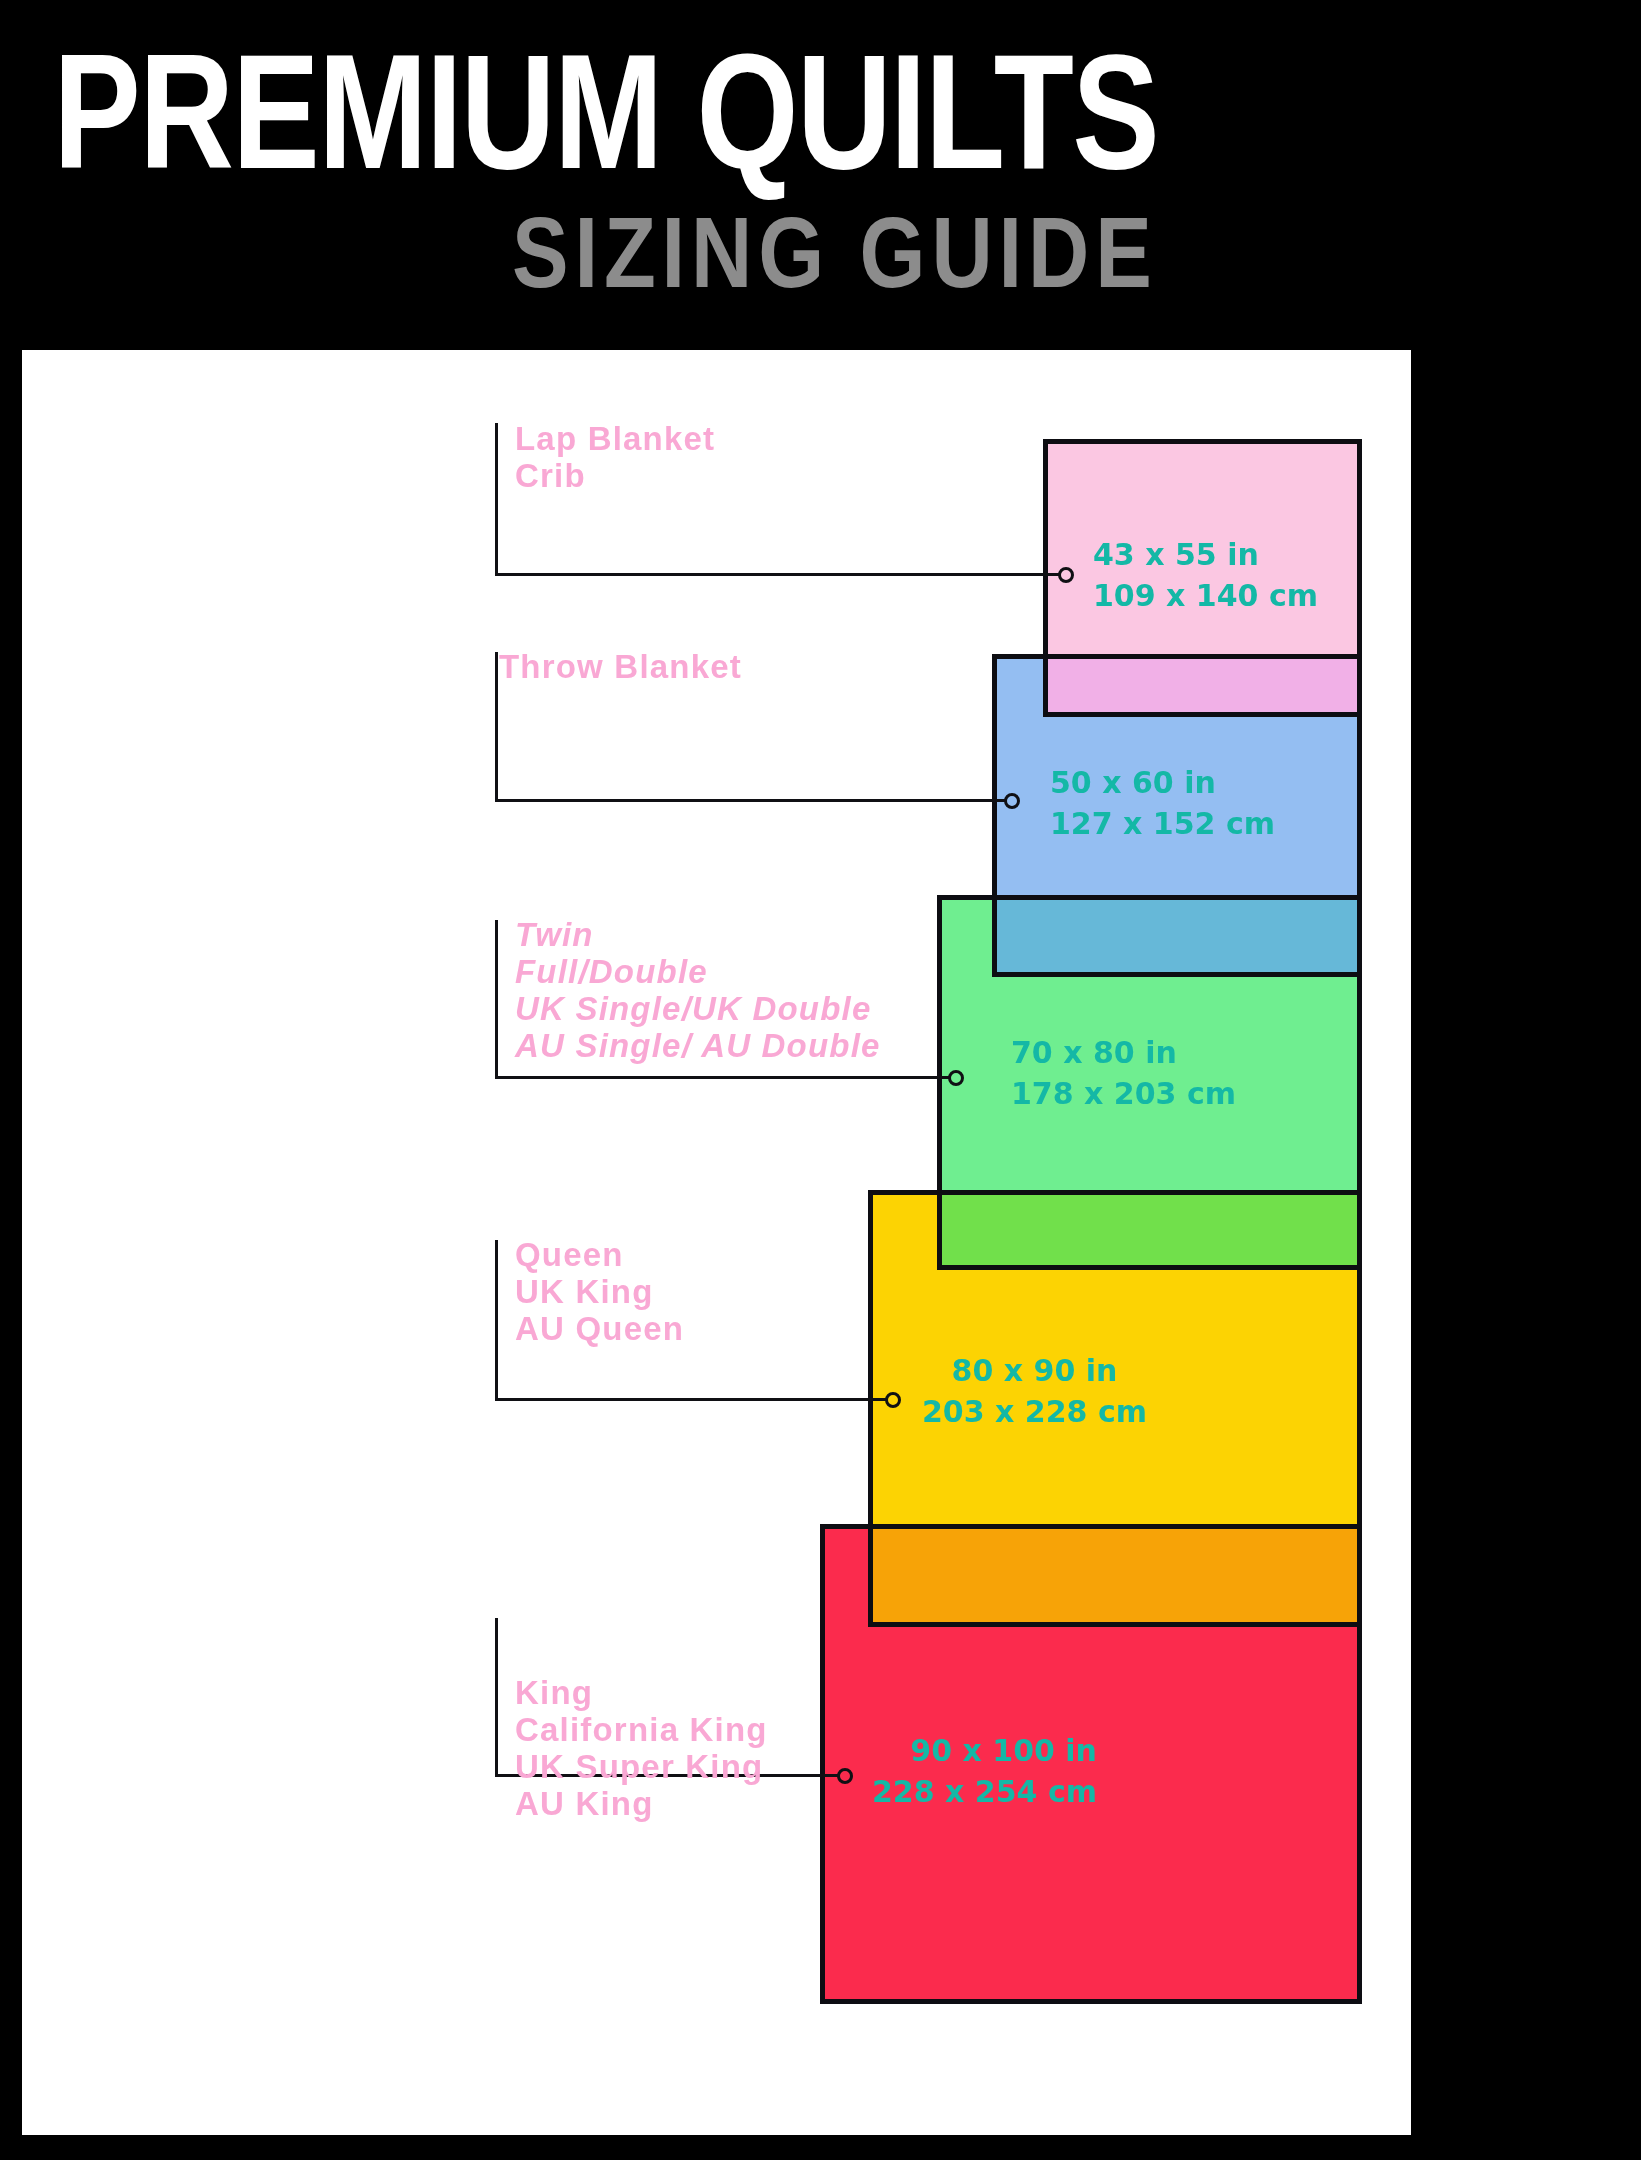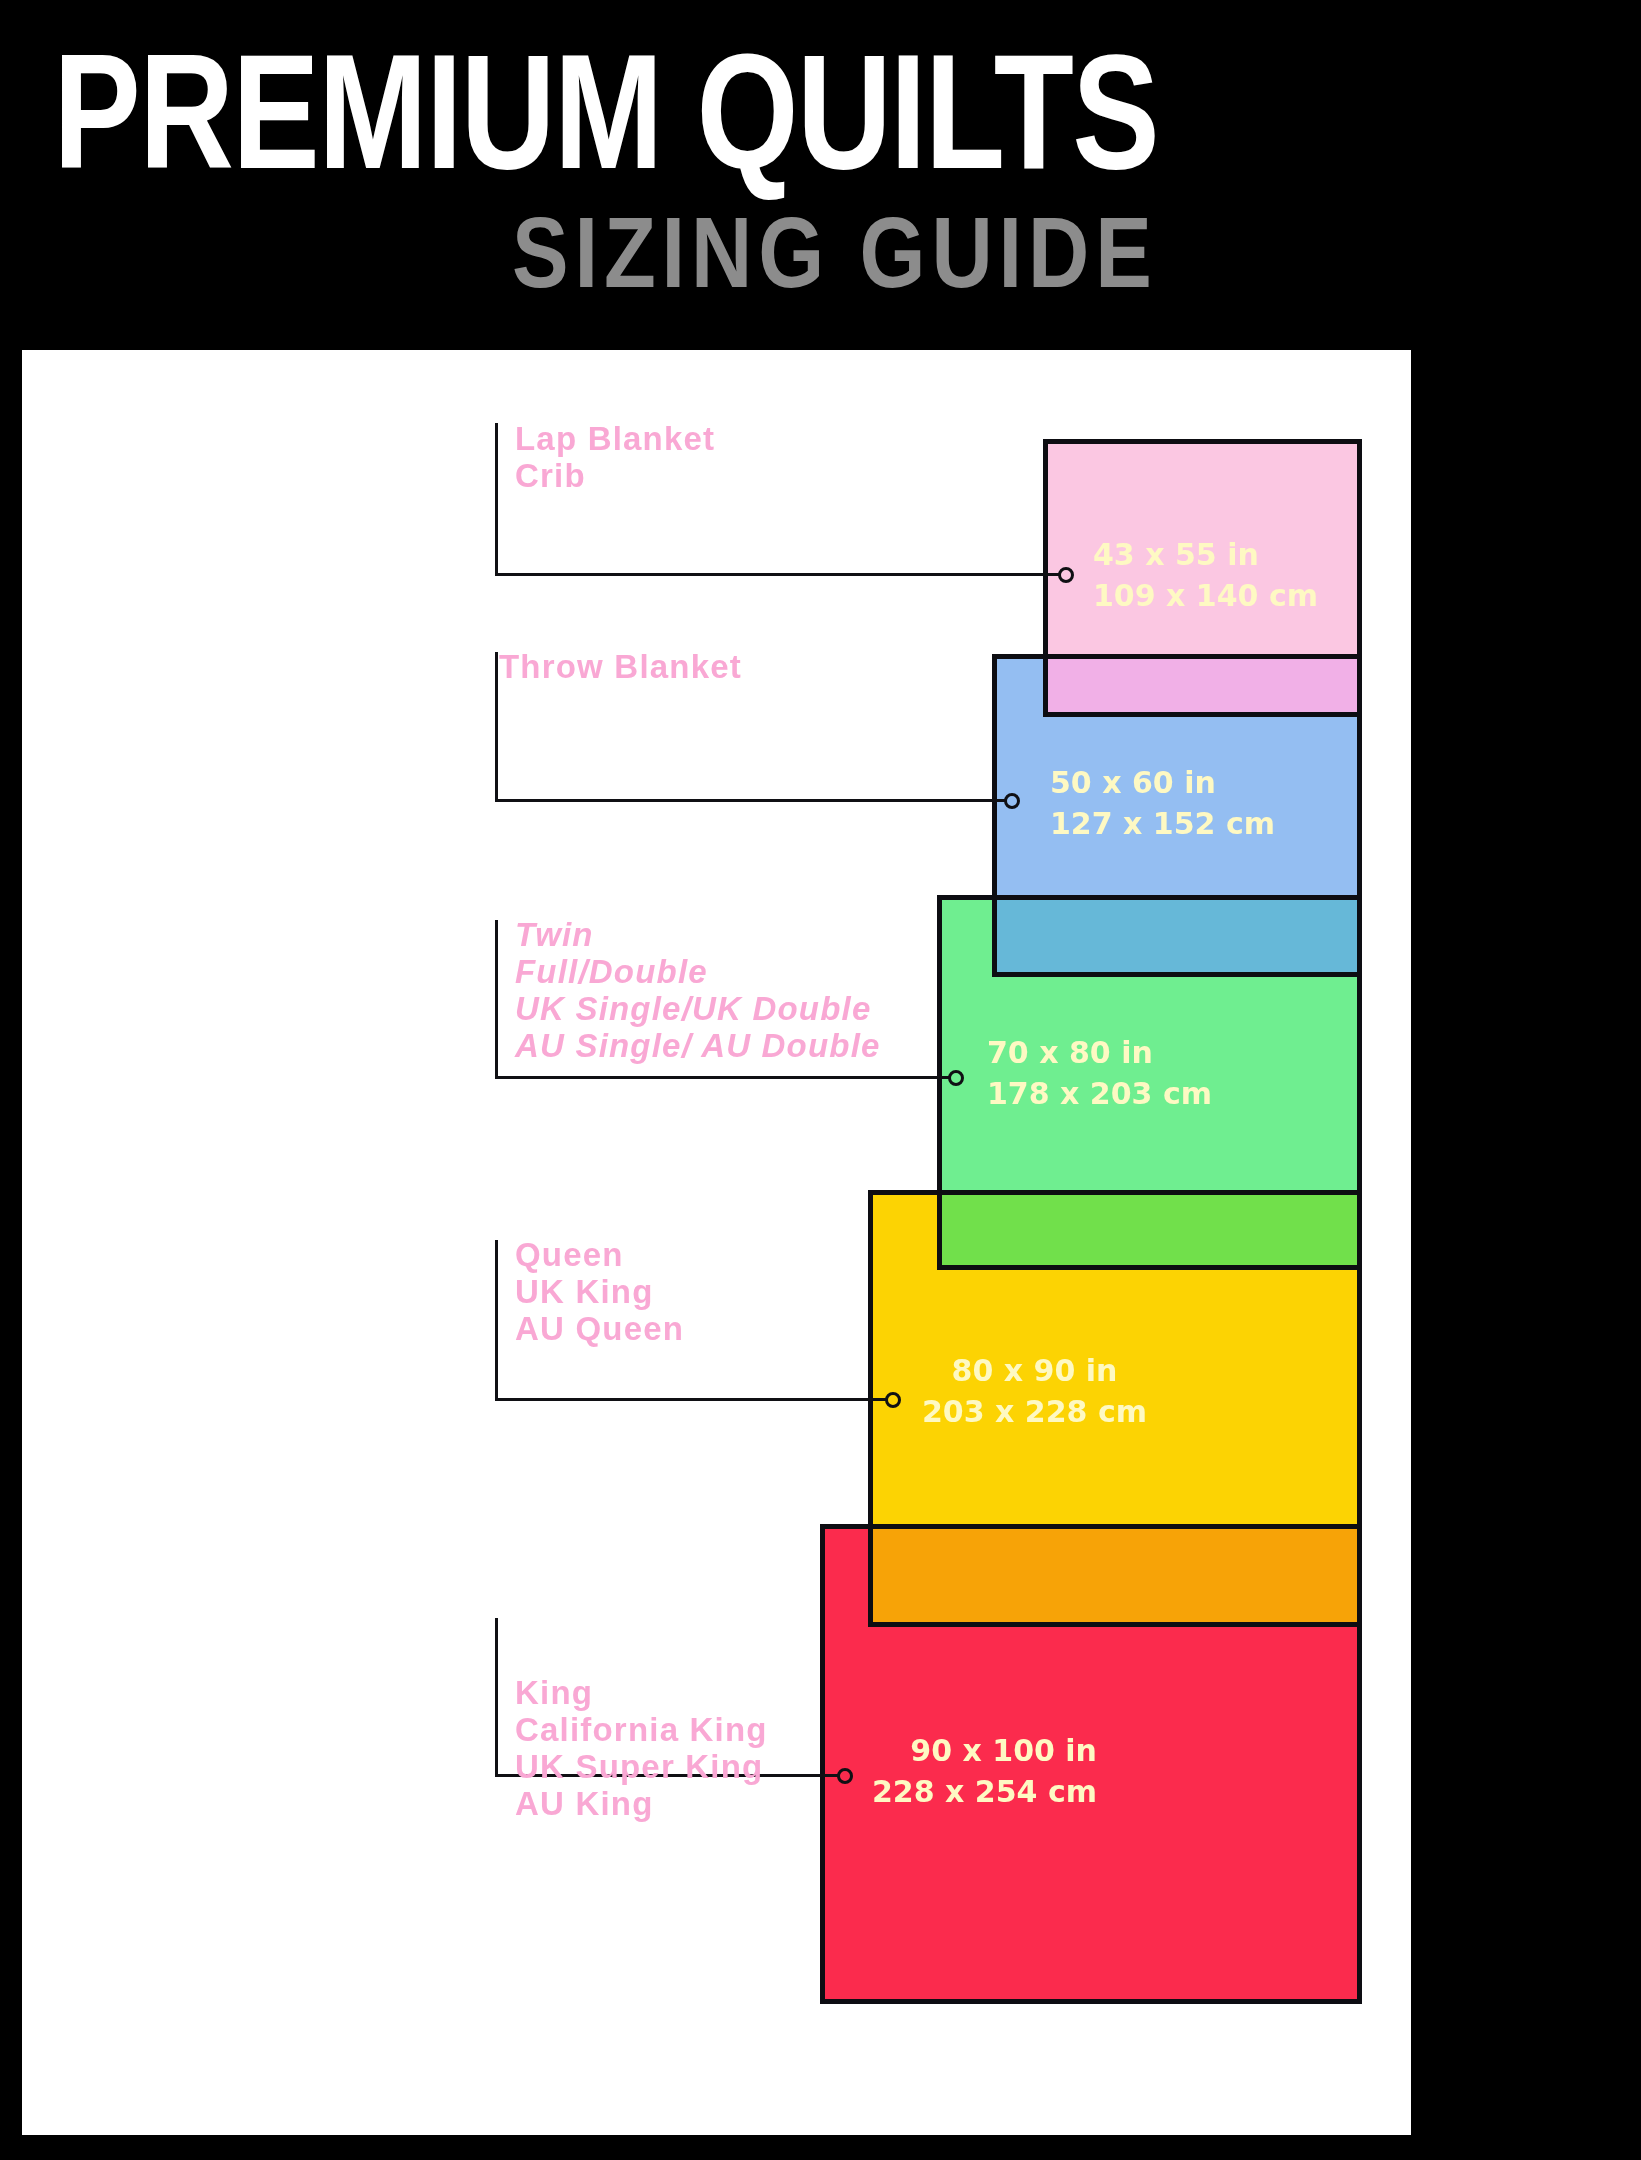--- a/index.html
+++ b/index.html
@@ -20,21 +20,21 @@
     transform:scaleX(0.84);transform-origin:top right;
   }
   
   .panel{position:absolute;left:22px;top:350px;width:1597px;height:1785px;background:#fff;}
   
   .fill{position:absolute;z-index:1;}
   .ov{position:absolute;z-index:2;}
   .outline{position:absolute;z-index:3;border:5px solid #0d0d12;box-sizing:border-box;background:transparent;}
   .conn{position:absolute;z-index:4;background:#101014;}
   .ring{position:absolute;z-index:4;width:10px;height:10px;border:3.5px solid #101014;border-radius:50%;background:transparent;}
-  .dims{position:absolute;z-index:5;color:#fef9c3;font-family:"DejaVu Sans",sans-serif;
+  .dims{position:absolute;z-index:5;color:#14b8a6;font-family:"DejaVu Sans",sans-serif;
         font-size:30px;font-weight:600;line-height:41px;letter-spacing:0px;white-space:nowrap;}
   .lbl{position:absolute;z-index:5;color:#f9a8d4;font-size:33px;font-weight:700;
        line-height:37px;letter-spacing:1.2px;white-space:nowrap;}
 </style>
 </head>
 <body>
 
 <div class="canvas">
   <div class="hdr">
     <h1 class="hdr-title">PREMIUM QUILTS</h1>
@@ -71,21 +71,21 @@
         <div>50 x 60 in</div>
         <div>127 x 152 cm</div>
       </div>
       <div class="lbl" style="left: 499px; top: 648px;">
         <div>Throw Blanket</div>
       </div>
       <div class="outline" style="left: 937px; top: 895px; width: 425px; height: 375px;"></div>
       <div class="conn" style="left: 495px; top: 920px; width: 3px; height: 158px;"></div>
       <div class="conn" style="left: 495px; top: 1076px; width: 454px; height: 3px;"></div>
       <div class="ring" style="left: 948px; top: 1070px;"></div>
-      <div class="dims" style="left: 987px; top: 1032px;">
+      <div class="dims" style="left: 1011px; top: 1032px;">
         <div>70 x 80 in</div>
         <div>178 x 203 cm</div>
       </div>
       <div class="lbl" style="left: 515px; top: 916px; font-style: italic;">
         <div>Twin</div>
         <div>Full/Double</div>
         <div>UK Single/UK Double</div>
         <div>AU Single/ AU Double</div>
       </div>
       <div class="outline" style="left: 868px; top: 1190px; width: 494px; height: 437px;"></div>

